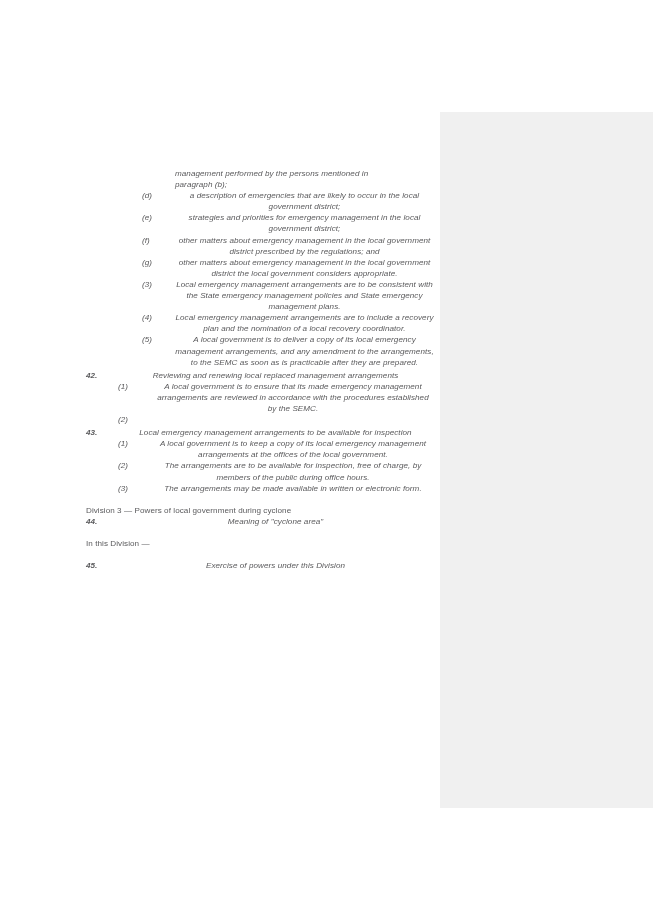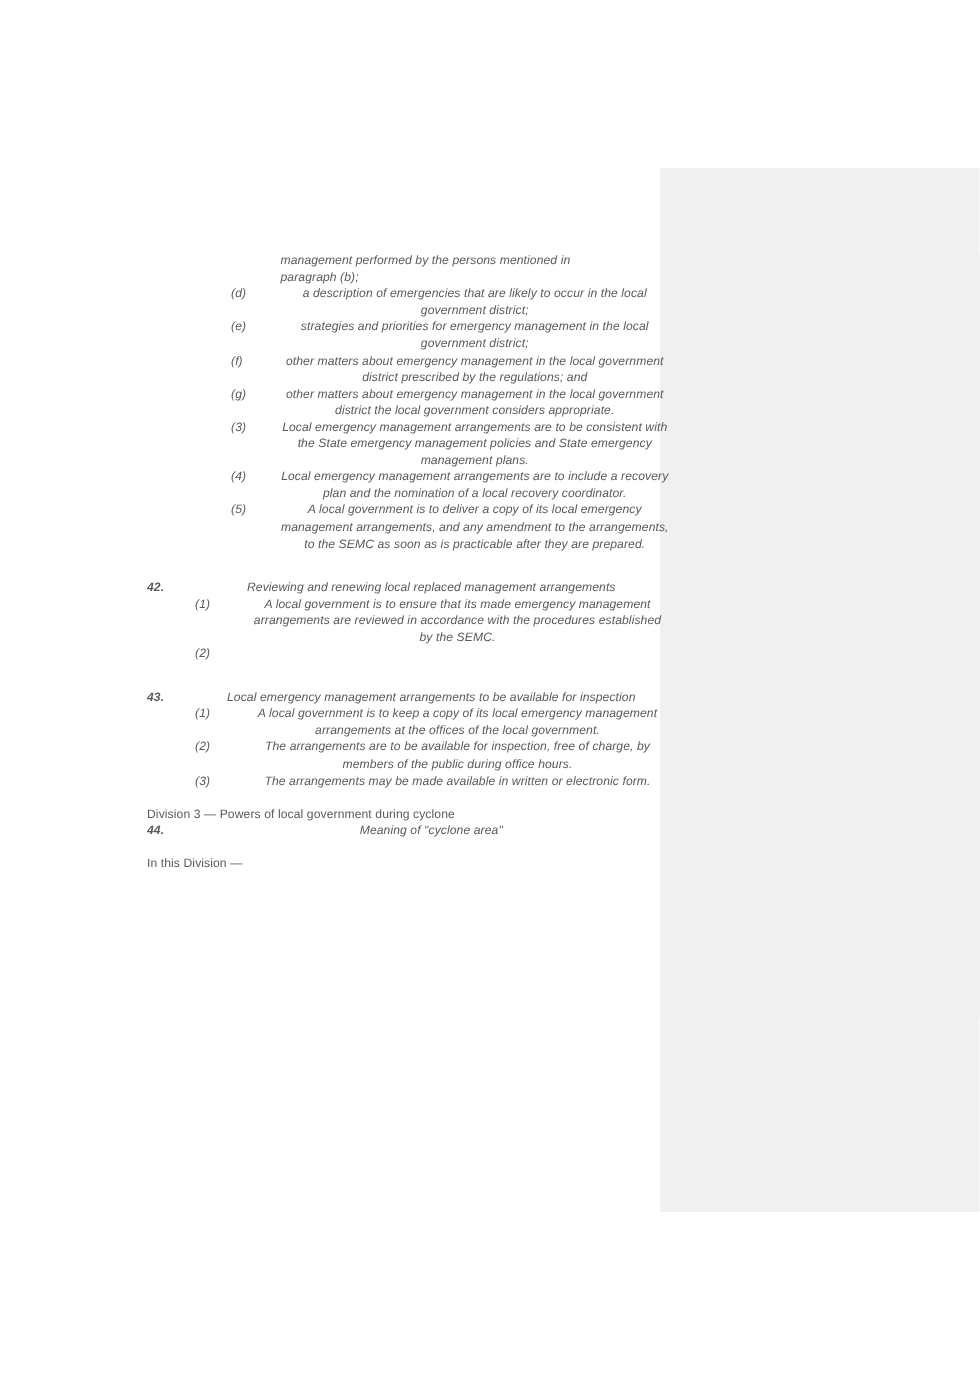--- a/index.html
+++ b/index.html
@@ -28,21 +28,21 @@
     position: absolute;
     left: 440px;
     top: 112px;
     width: 213px;
     height: 696px;
     background: #f0f0f0;
   }
 
   #content {
     position: absolute;
-    left: 12px;
+    left: 0;
     top: 0;
     width: 440px;
     height: 705px;
   }
 
   .doc-body {
     position: absolute;
     left: 86px;
     top: 168px;
     width: 348px;
@@ -72,21 +72,21 @@
   .lvl-para { margin-top: 0; }
   .lvl-para > .marker { width: 33px; margin-left: 56px; }
 
   
   .cont {
     margin-left: 89px;
   }
 
   
   .sec {
-    margin-top: 18px;
+    margin-top: 2px;
   }
   .sec > .marker {
     width: 31px;
     font-weight: bold;
     font-style: italic;
   }
   .sec > .txt { }
 
   
   .lvl-sub > .marker { width: 34px; margin-left: 32px; }
@@ -184,16 +184,20 @@
       <div class="division-head">Division 3 — Powers of local government during cyclone</div>
       <div class="row">
         <span class="marker" style="width:31px;font-weight:bold;">44.</span>
         <span class="txt">Meaning of "cyclone area"</span>
       </div>
 
       <div class="defn-intro plain">In this Division —</div>
 
       <div class="spacer-sm"></div>
 
+      <div class="row">
+        <span class="marker" style="width:31px;font-weight:bold;">45.</span>
+        <span class="txt">Exercise of powers under this Division</span>
+      </div>
 
     </div>
   </div>
 </div>
 
 </body></html>

